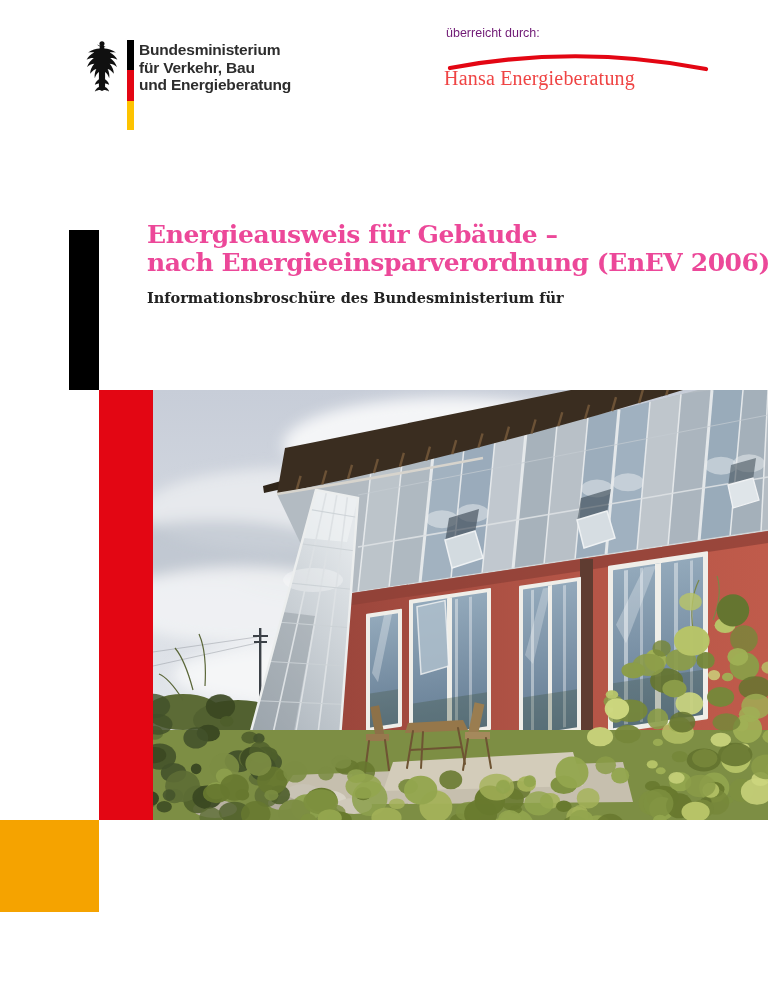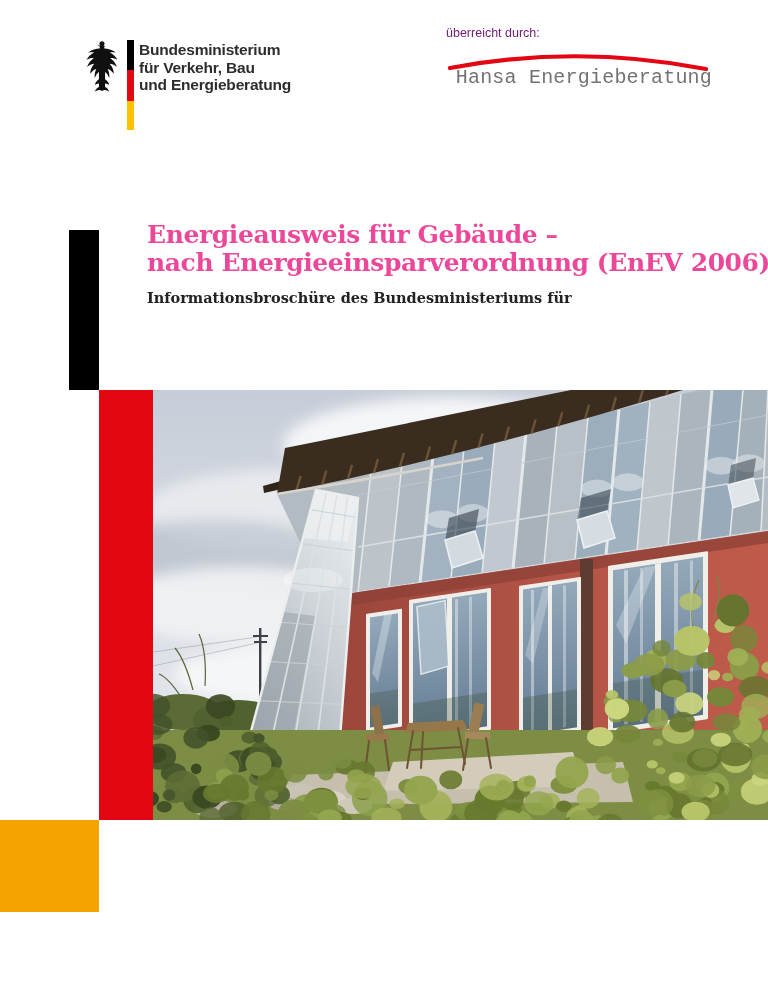--- a/index.html
+++ b/index.html
@@ -14,22 +14,22 @@
   .seg.black{height:30px;background:#000000;}
   .seg.red{height:31px;background:#e30613;}
   .seg.gold{height:29px;background:#fdc300;}
   #ministry-text{left:139px;top:41px;font-weight:700;font-size:15.5px;line-height:17.5px;
        color:#2d2d2d;letter-spacing:-0.2px;white-space:nowrap;}
 
   
   #presenter{left:444px;top:26px;width:268px;height:84px;}
   #presenter-label{position:absolute;top:0;left:2px;font-size:12.5px;color:#701a75;}
   #presenter-arc{position:absolute;top:16px;left:0;}
-  #presenter-name{position:absolute;top:40px;left:0;width:268px;text-align:right;
-       font-family:Liberation Mono, monospace;font-size:20px;line-height:24px;color:#737373;
+  #presenter-name{position:absolute;top:40px;left:0;width:268px;text-align:left;
+       font-family:Liberation Serif, serif;font-size:20px;line-height:24px;color:#ef4444;
        letter-spacing:0.2px;white-space:nowrap;}
   #presenter-tagline{position:absolute;top:66px;left:0;width:268px;text-align:center;
        font-size:12px;color:#1a1a1a;white-space:nowrap;}
 
   
   #black-bar{left:69px;top:230px;width:30px;height:160px;background:#000000;}
   #title-block{left:147px;top:221px;width:590px;}
   #title{font-family:"DejaVu Serif",serif;font-weight:700;font-size:25px;line-height:28px;
        color:#ec4899;letter-spacing:-0.4px;white-space:nowrap;}
   #subtitle{margin-top:12px;font-family:"DejaVu Serif",serif;font-weight:700;font-size:14.5px;
@@ -76,21 +76,21 @@
   <div id="presenter-name">Hansa Energieberatung</div>
 </div>
 
 <div id="black-bar" class="abs"></div>
 <div id="title-block" class="abs">
   <div id="title">
     <div>Energieausweis für Gebäude –</div>
     <div>nach Energieeinsparverordnung (EnEV 2006)</div>
   </div>
   <div id="subtitle">
-    <div>Informationsbroschüre des Bundesministeriums für</div>
+    <div>Informationsbroschüre des Bundesministerium für</div>
   </div>
 </div>
 
 <div id="red-bar" class="abs"></div>
 
 <svg id="cover-photo" class="abs" viewBox="0 0 615 430" preserveAspectRatio="none">
   <defs>
     <linearGradient id="skyG" x1="0" y1="0" x2="0" y2="1">
       <stop offset="0" stop-color="#c7cdd8"></stop>
         <stop offset="0.6" stop-color="#dde1e7"></stop>

